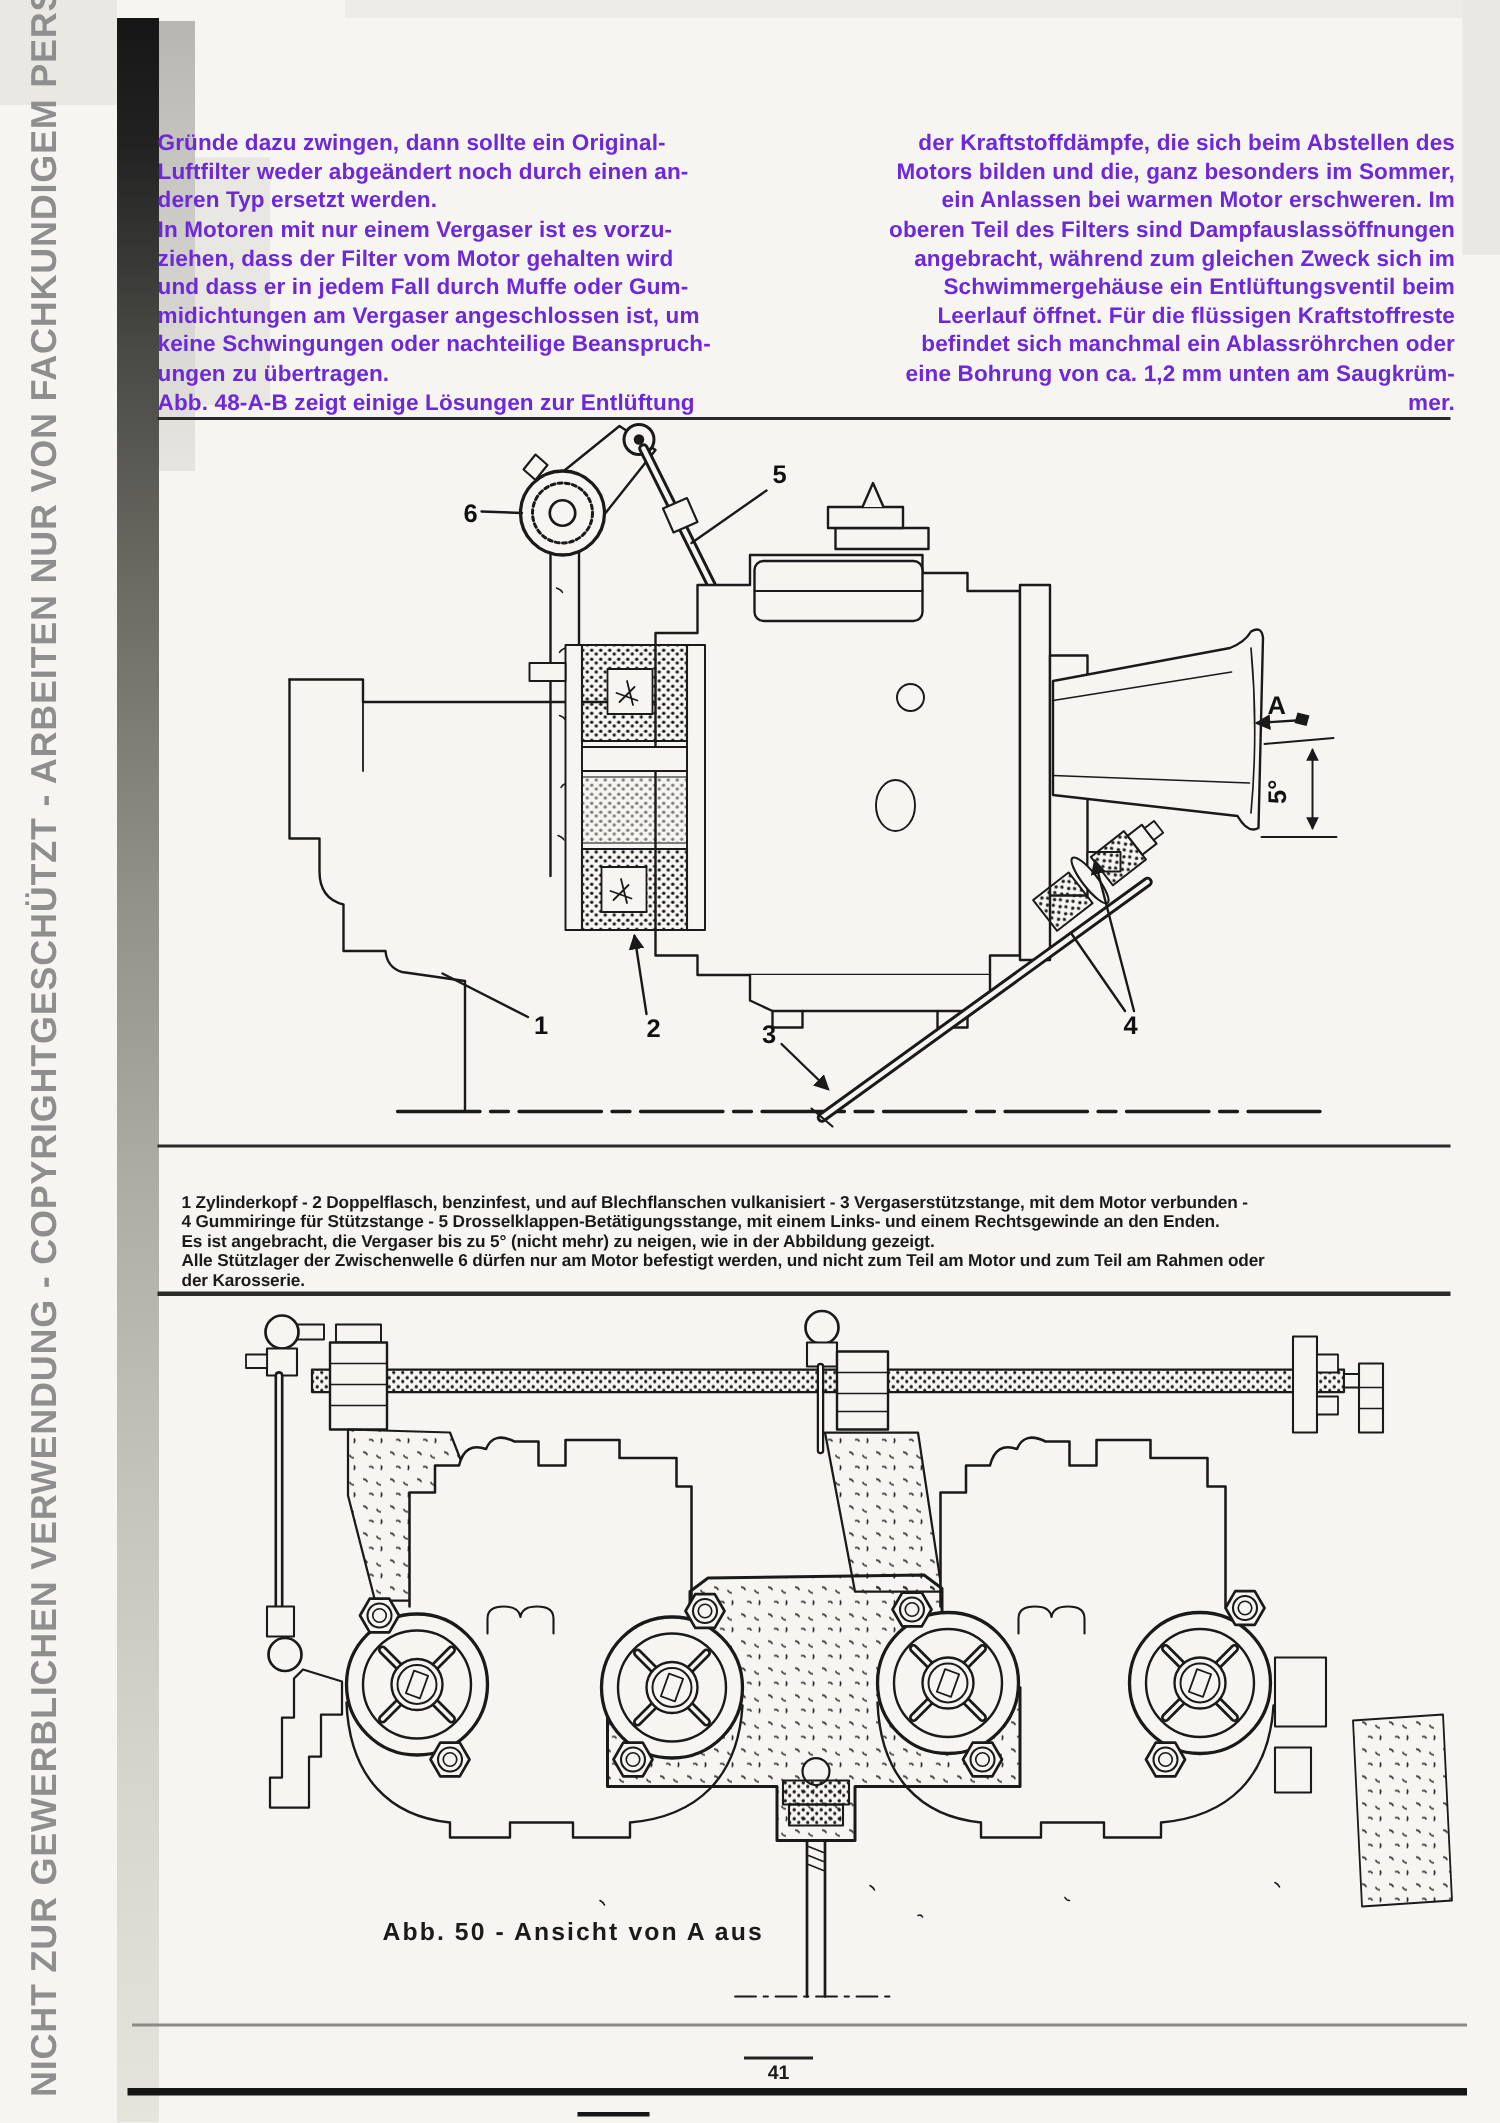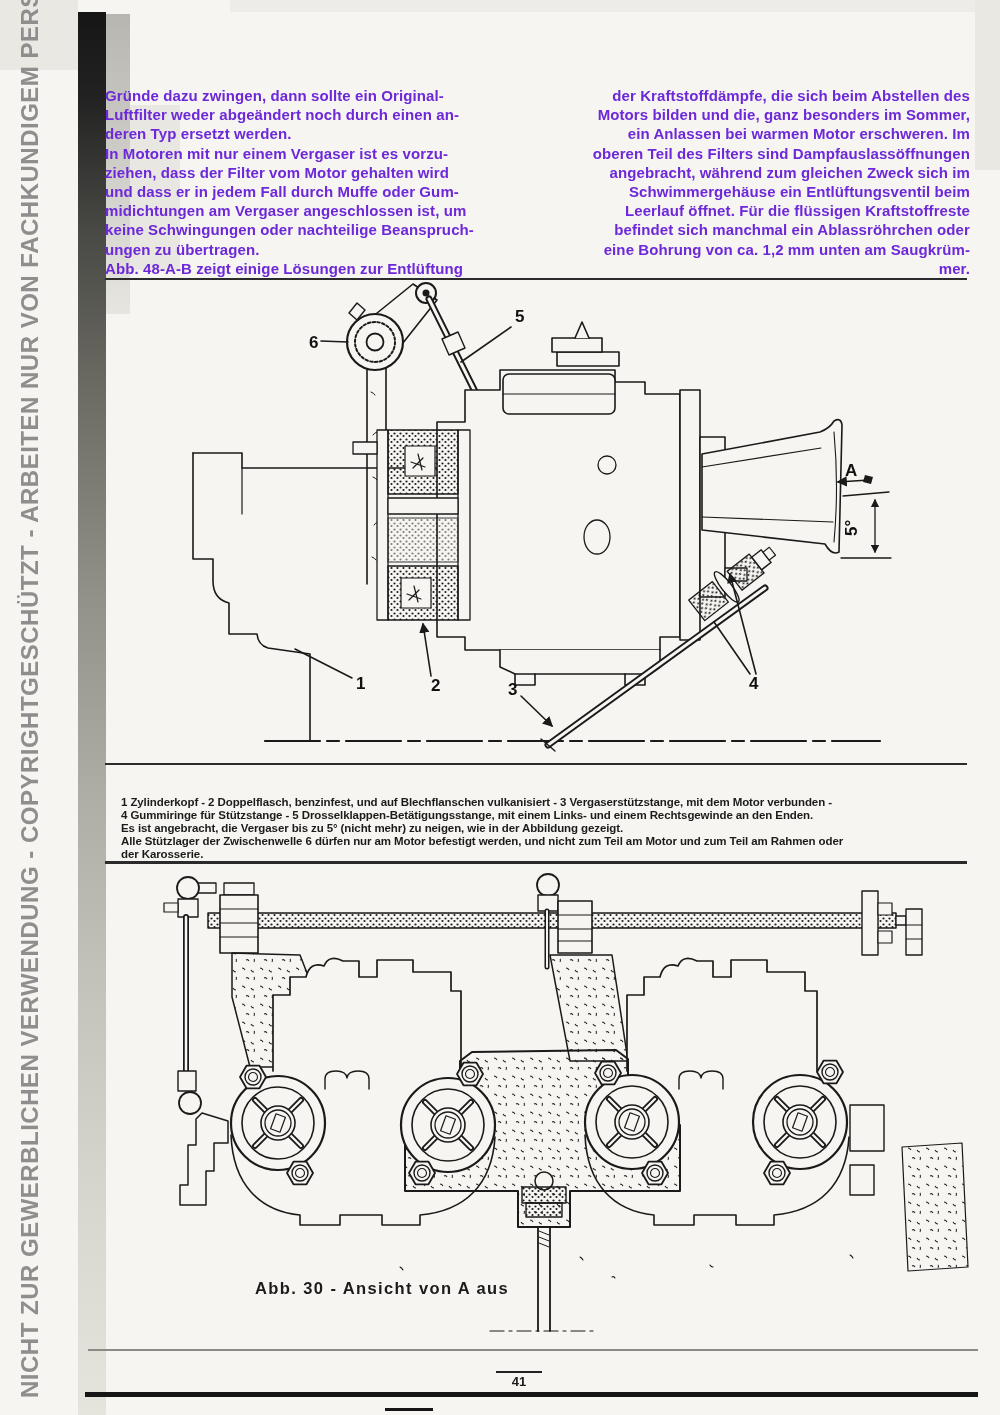--- a/index.html
+++ b/index.html
@@ -369,20 +369,20 @@
             <polygon points="13,0 6.5,11.3 -6.5,11.3 -13,0 -6.5,-11.3 6.5,-11.3" stroke-width="1.8"></polygon>
             <circle r="8" stroke-width="1.4"></circle>
             <circle r="4.5" stroke-width="1.1"></circle>
           </g>
       </g>
 
       <path d="M430,382 q2,1 3,3 M462,402 q2,-1 3,1 M560,390 q1,2 3,2 M250,392 q2,1 3,3 M700,380 q2,1 3,3" stroke-width="1.1"></path>
     </g>
   </svg>
 
-  <div class="abs view-caption">Abb. 30 - Ansicht von A aus</div>
+  <div class="abs view-caption">Abb. 50 - Ansicht von A aus</div>
 
   <div class="abs rule-thin-bottom"></div>
   <div class="abs page-num">41</div>
   <div class="abs rule-thick-bottom"></div>
   <div class="abs rule-short-bottom"></div>
 
 </div>
 
 </body></html>

